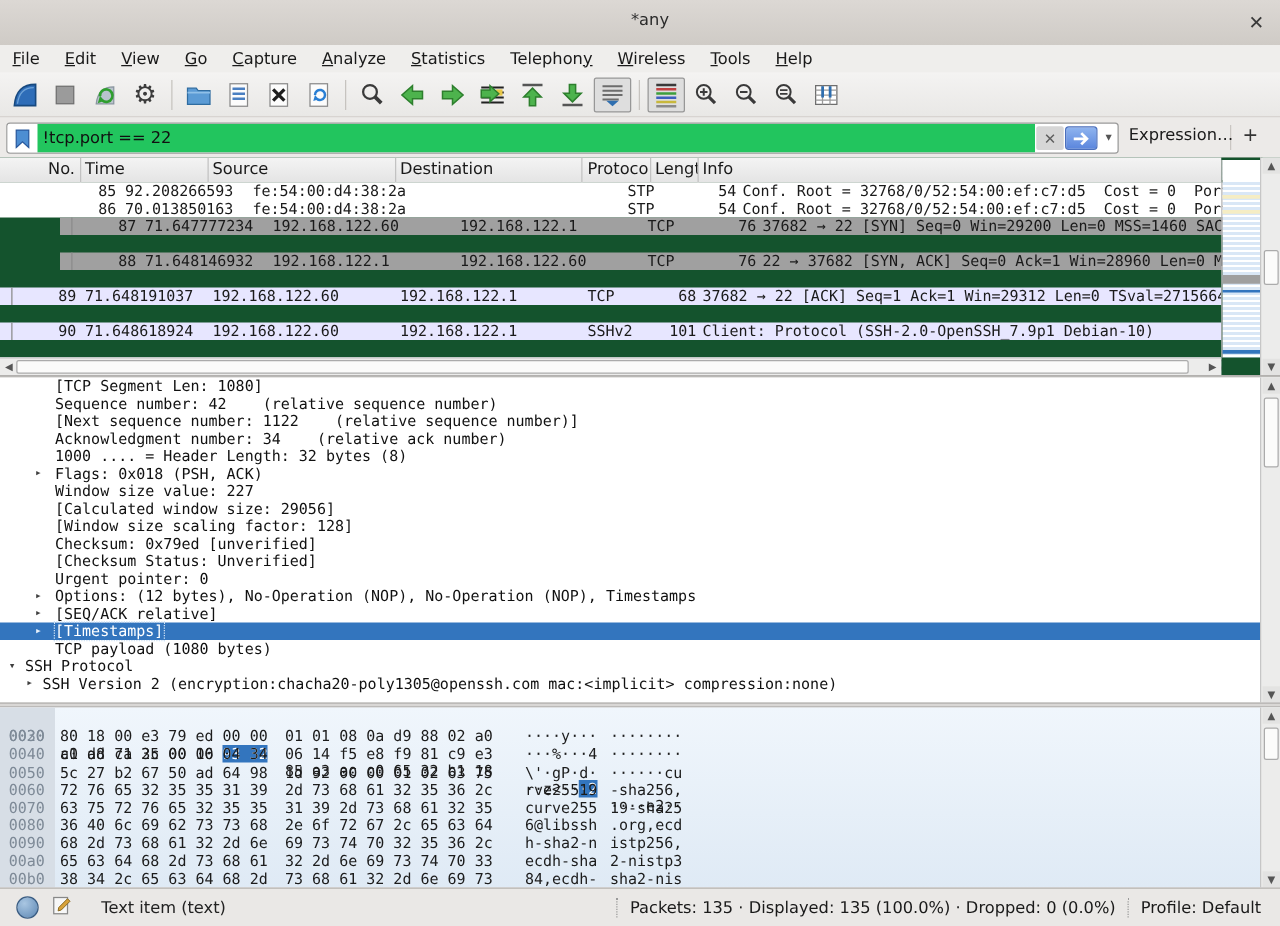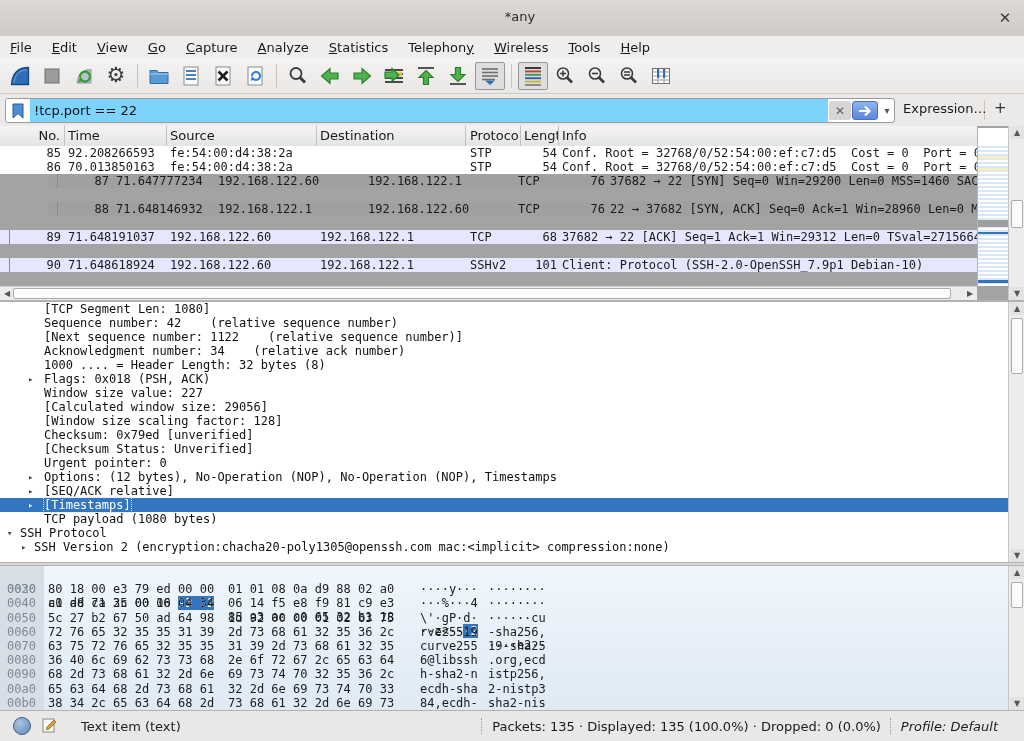--- a/index.html
+++ b/index.html
@@ -27,48 +27,48 @@
   .tbtn.pressed{background:#dedede;border:1px solid #979797;border-radius:2px;width:28px;height:26px;}
   .tsep{width:1px;height:24px;background:#c6c3bf;margin:0 5px;}
   .gearglyph{font-size:21px;color:#3c3c3c;line-height:21px;}
 
   
   #filterbar{position:absolute;left:0;top:94px;width:1024px;height:32px;background:#eceae8;
     border-bottom:1px solid #c4c1bd;}
   #filter-box{position:absolute;left:5px;top:4px;width:888px;height:23px;background:#ffffff;
     border:1px solid #9a9a9a;border-radius:3px;display:flex;align-items:center;overflow:hidden;}
   #filter-bookmark{width:24px;height:23px;display:flex;align-items:center;justify-content:center;background:#fff;}
-  #filter-input{flex:1;height:23px;border:none;outline:none;background:#7dd3fc;
+  #filter-input{flex:1;height:23px;border:none;outline:none;background:#22c55e;
     font-family:"DejaVu Sans","Liberation Sans",sans-serif;font-size:13px;padding:0 4px;color:#111;}
   #filter-clear{width:22px;height:19px;margin:0 1px;background:#d6d6d6;border-radius:2px;
     display:flex;align-items:center;justify-content:center;color:#5d5d5d;font-size:12px;font-weight:bold;}
   #filter-apply{width:26px;height:19px;border-radius:3px;background:linear-gradient(#8fb4ef,#5b86dd);
     border:1px solid #4a6fbd;display:flex;align-items:center;justify-content:center;margin-right:2px;box-sizing:border-box;}
   #filter-caret{width:14px;text-align:center;color:#555;font-size:10px;}
   #expression-btn{position:absolute;left:903px;top:7px;color:#1a1a1a;}
   #filter-plus{position:absolute;left:994px;top:5px;font-size:15px;color:#333;}
   .vsep-light{position:absolute;left:984px;top:6px;width:1px;height:20px;background:#c9c6c2;}
 
   
-  #plist{position:absolute;left:0;top:126px;width:1024px;height:174px;background:#a3a3a3;}
+  #plist{position:absolute;left:0;top:126px;width:1024px;height:174px;background:#14532d;}
   #plist-header{position:absolute;left:0;top:0;width:977px;height:20px;background:linear-gradient(#f4f4f4,#e4e4e4);
     border-bottom:1px solid #b9b9b9;display:flex;}
   .hcell{border-right:1px solid #c2c2c2;padding:2px 0 0 3px;box-sizing:border-box;
     overflow:hidden;white-space:nowrap;font-size:13px;}
   .prow{position:absolute;left:0;width:977px;height:14px;display:flex;line-height:14px;}
   .c{display:block;box-sizing:border-box;overflow:hidden;white-space:pre;
      font-family:"DejaVu Sans Mono","Liberation Mono",monospace;font-size:12px;}
   .w-no{width:65px;text-align:right;padding-right:4px;}
   .w-time{width:102px;padding-left:3px;}
   .w-src{width:150px;padding-left:3px;}
   .w-dst{width:149px;padding-left:3px;}
   .w-proto{width:55px;padding-left:4px;}
   .w-len{width:38px;text-align:right;padding-right:2px;}
   .w-info{flex:1;padding-left:3px;}
-  .row-white{background:#ffffff;}
+  .row-white{background:#ffffff;padding-left:32px;}
   .row-gray{background:#a0a0a0;margin-left:48px;}
   .row-lav{background:#e7e6ff;}
   .row-sel{background:#3375be;color:#ffffff;}
   .rel{position:relative;}
   .rel::before{content:"";position:absolute;left:9px;top:0;bottom:0;width:1px;background:#8a8a8a;}
   .row-sel.rel::before{background:#cfe0f2;}
 
   
   #minimap{position:absolute;left:977px;top:2px;width:31px;height:158px;border-left:1px solid #b5b5b5;
     background:repeating-linear-gradient(#ffffff 0 2px,#d9e7f6 2px 4px);}
@@ -119,21 +119,21 @@
 
   
   #statusbar{position:absolute;left:0;top:710px;width:1024px;height:31px;background:#eae8e6;
     border-top:1px solid #b5b2af;display:flex;align-items:center;box-sizing:border-box;}
   #expert-circle{width:16px;height:16px;border-radius:50%;margin-left:13px;
     background:radial-gradient(circle at 35% 30%,#a9c6e2,#5e88b4);border:1px solid #3d5f85;}
   #comment-icon{margin-left:10px;}
   #status-item{margin-left:22px;color:#222;}
   #status-right{margin-left:auto;display:flex;align-items:center;}
   .dotsep{width:1px;height:16px;border-left:1px dotted #9a9a9a;margin:0 9px;}
-  #status-profile{margin-right:26px;font-style:italic;}
+  #status-profile{margin-right:15px;}
 </style>
 </head>
 <body>
 
 <div id="screen">
 
   <div id="titlebar">
     <div id="title-text">*any</div>
     <div id="close-btn">✕</div>
   </div>

